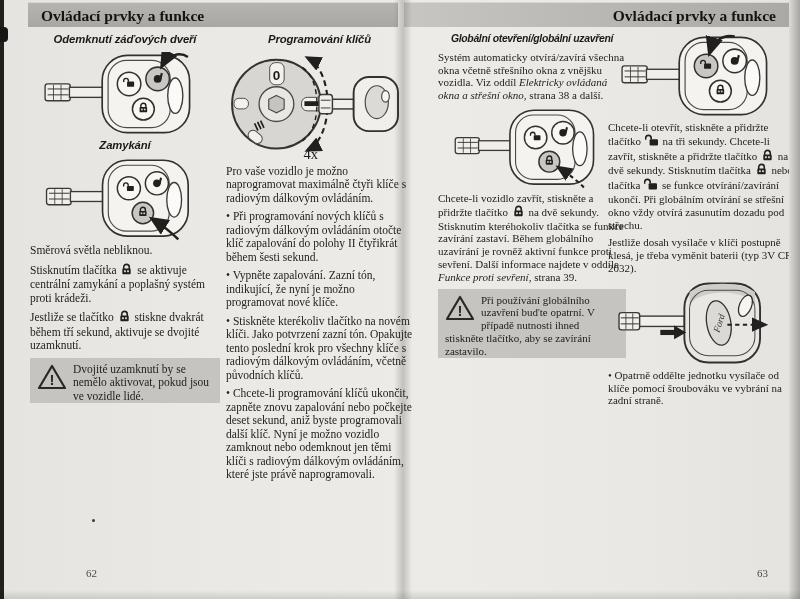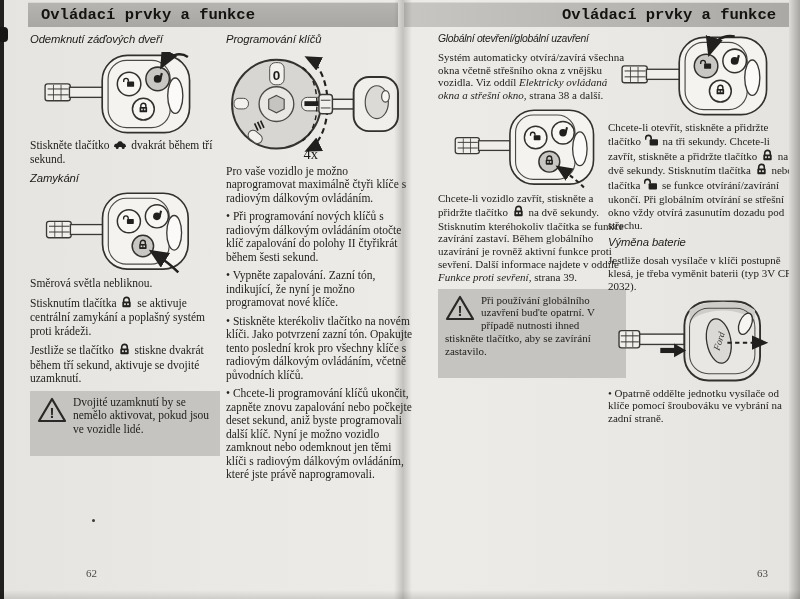--- a/index.html
+++ b/index.html
@@ -9,38 +9,38 @@
   
   .edge-left{position:absolute;left:0;top:0;width:4px;height:599px;background:#21201e;}
   .edge-nub{position:absolute;left:0;top:27px;width:8px;height:15px;background:#171615;border-radius:0 4px 4px 0;}
   .edge-right{position:absolute;left:789px;top:0;width:11px;height:599px;background:linear-gradient(90deg,#dedcd8,#a7a5a1);}
   .gutter{position:absolute;left:394px;top:0;width:18px;height:599px;
           background:linear-gradient(90deg,rgba(0,0,0,0) 0%,rgba(50,48,45,0.22) 50%,rgba(0,0,0,0) 100%);}
   .btm-shadow{position:absolute;left:0;bottom:0;width:800px;height:9px;background:linear-gradient(rgba(0,0,0,0),rgba(0,0,0,0.12));}
   .speck{position:absolute;left:92px;top:519px;width:3px;height:3px;background:#3c3a37;border-radius:50%;}
   
   .hbar{position:absolute;top:2px;height:25px;line-height:25px;
-        font-family:Liberation Mono, monospace;font-weight:bold;font-size:15.5px;color:#141311;
+        font-family:Liberation Serif, serif;font-weight:bold;font-size:15.5px;color:#141311;
         background:linear-gradient(#b6b4b0,#a9a7a3);border-top:1px solid #d9d7d3;}
   .hbar.left{left:28px;width:370px;padding-left:13px;box-sizing:border-box;}
   .hbar.right{left:404px;width:386px;text-align:right;padding-right:14px;box-sizing:border-box;
         background:linear-gradient(90deg,#c8c6c2,#aba9a5);}
   
   .col{position:absolute;font-size:11.5px;line-height:13.5px;}
   #c1{left:30px;top:33px;width:190px;}
   #c2{left:226px;top:33px;width:187px;}
   #c3{left:410px;top:33px;width:188px;font-size:11px;line-height:12.8px;margin-left:28px;}
   #c4{left:608px;top:34px;width:185px;font-size:11px;line-height:12.8px;}
-  .h{font-family:"Liberation Sans",sans-serif;font-style:italic;font-weight:normal;
-     font-size:11.3px;letter-spacing:-0.1px;margin:0 0 6px;color:#1b1a18;}
+  .h{font-family:"Liberation Sans",sans-serif;font-style:italic;font-weight:bold;
+     font-size:11.3px;letter-spacing:-0.1px;margin:0 0 6px;color:#1b1a18;text-align:center;}
   .h-long{font-size:10.4px;letter-spacing:-0.3px;}
   .col p{margin:0 0 5px;}
   .illus{display:block;margin:0 0 3px;}
   .ic{display:inline-block;vertical-align:-1px;margin:0 1px;}
-  .warn{background:#c6c4c0;padding:5px 7px 20px;margin-top:4px;min-height:38px;}
+  .warn{background:#c6c4c0;padding:5px 7px 0;margin-top:4px;min-height:38px;}
   .warn .wicon{float:left;margin:1px 6px 0 0;}
   .pnum{position:absolute;font-size:11px;color:#4b4a47;}
   #pn62{left:50px;top:567px;padding-left:36px;}
   #pn63{left:757px;top:567px;}
   b{font-weight:normal;} i{}
   svg text{font-family:"Liberation Sans",sans-serif;}
   svg .ser{font-family:"Liberation Serif",serif;}
 </style>
 </head>
 <body>
@@ -105,27 +105,20 @@
       <use href="#sym-fob"></use>
       <circle cx="102" cy="38" r="14" fill="#f8f7f4" stroke="#33312e" stroke-width="1.8"></circle>
       <circle cx="136" cy="32" r="14" fill="#c9c7c3" stroke="#33312e" stroke-width="1.8"></circle>
       <circle cx="119" cy="68" r="13" fill="#f8f7f4" stroke="#33312e" stroke-width="1.8"></circle>
       <use href="#g-unlock-i" transform="translate(95,30)"></use>
       <use href="#g-sound" transform="translate(129,24)"></use>
       <use href="#g-lock-i" transform="translate(112,60)"></use>
       <path d="M172,6 C162,-1 148,4 141,17" fill="none" stroke="#22201e" stroke-width="3" marker-end="url(#mk)"></path>
     </svg>
 
-    <p>
-      <span>Stiskněte tlačítko</span>
-      <span class="ic"><svg width="14" height="10" viewBox="0 0 14 10">
-            <use href="#g-car-i"></use>
-          </svg></span>
-      <span>dvakrát během tří sekund.</span>
-    </p>
 
     <p class="h">Zamykání</p>
 
     <svg class="illus" width="178" height="84" viewBox="0 0 180 102">
       <use href="#sym-fob"></use>
       <circle cx="102" cy="38" r="14" fill="#f8f7f4" stroke="#33312e" stroke-width="1.8"></circle>
       <circle cx="136" cy="32" r="14" fill="#f8f7f4" stroke="#33312e" stroke-width="1.8"></circle>
       <circle cx="119" cy="68" r="13" fill="#c9c7c3" stroke="#33312e" stroke-width="1.8"></circle>
       <use href="#g-unlock-i" transform="translate(95,30)"></use>
       <use href="#g-sound" transform="translate(129,24)"></use>
@@ -273,21 +266,20 @@
       <span class="ic"><svg width="13" height="12" viewBox="0 0 14 12">
             <use href="#g-lock-i"></use>
           </svg></span>
       <span>nebo tlačítka</span>
       <span class="ic"><svg width="14" height="12" viewBox="0 0 14 12">
             <use href="#g-unlock-i"></use>
           </svg></span>
       <span>se funkce otvírání/zavírání ukončí. Při globálním otvírání se střešní okno vždy otvírá zasunutím dozadu pod střechu.</span>
     </p>
 
-    <p class="h">Výměna baterie</p>
     <p>Jestliže dosah vysílače v klíči postupně klesá, je třeba vyměnit baterii (typ 3V CR 2032).</p>
 
     <svg class="illus" width="182" height="86" viewBox="0 0 190 100">
       <rect x="2" y="38" width="24" height="20" rx="3" fill="#f1efec" stroke="#3a3935" stroke-width="1.6"></rect>
       <line x1="4" y1="44" x2="25" y2="44" stroke="#3a3935" stroke-width="1.2"></line>
       <line x1="4" y1="51" x2="25" y2="51" stroke="#3a3935" stroke-width="1.2"></line>
       <line x1="10" y1="39" x2="10" y2="57" stroke="#3a3935" stroke-width="1"></line>
       <line x1="18" y1="39" x2="18" y2="57" stroke="#3a3935" stroke-width="1"></line>
       <rect x="26" y="42" width="52" height="12" fill="#f1efec" stroke="#3a3935" stroke-width="1.6"></rect>
       <rect x="78" y="4" width="88" height="92" rx="28" fill="#e9e7e3" stroke="#33312e" stroke-width="2.2"></rect>

